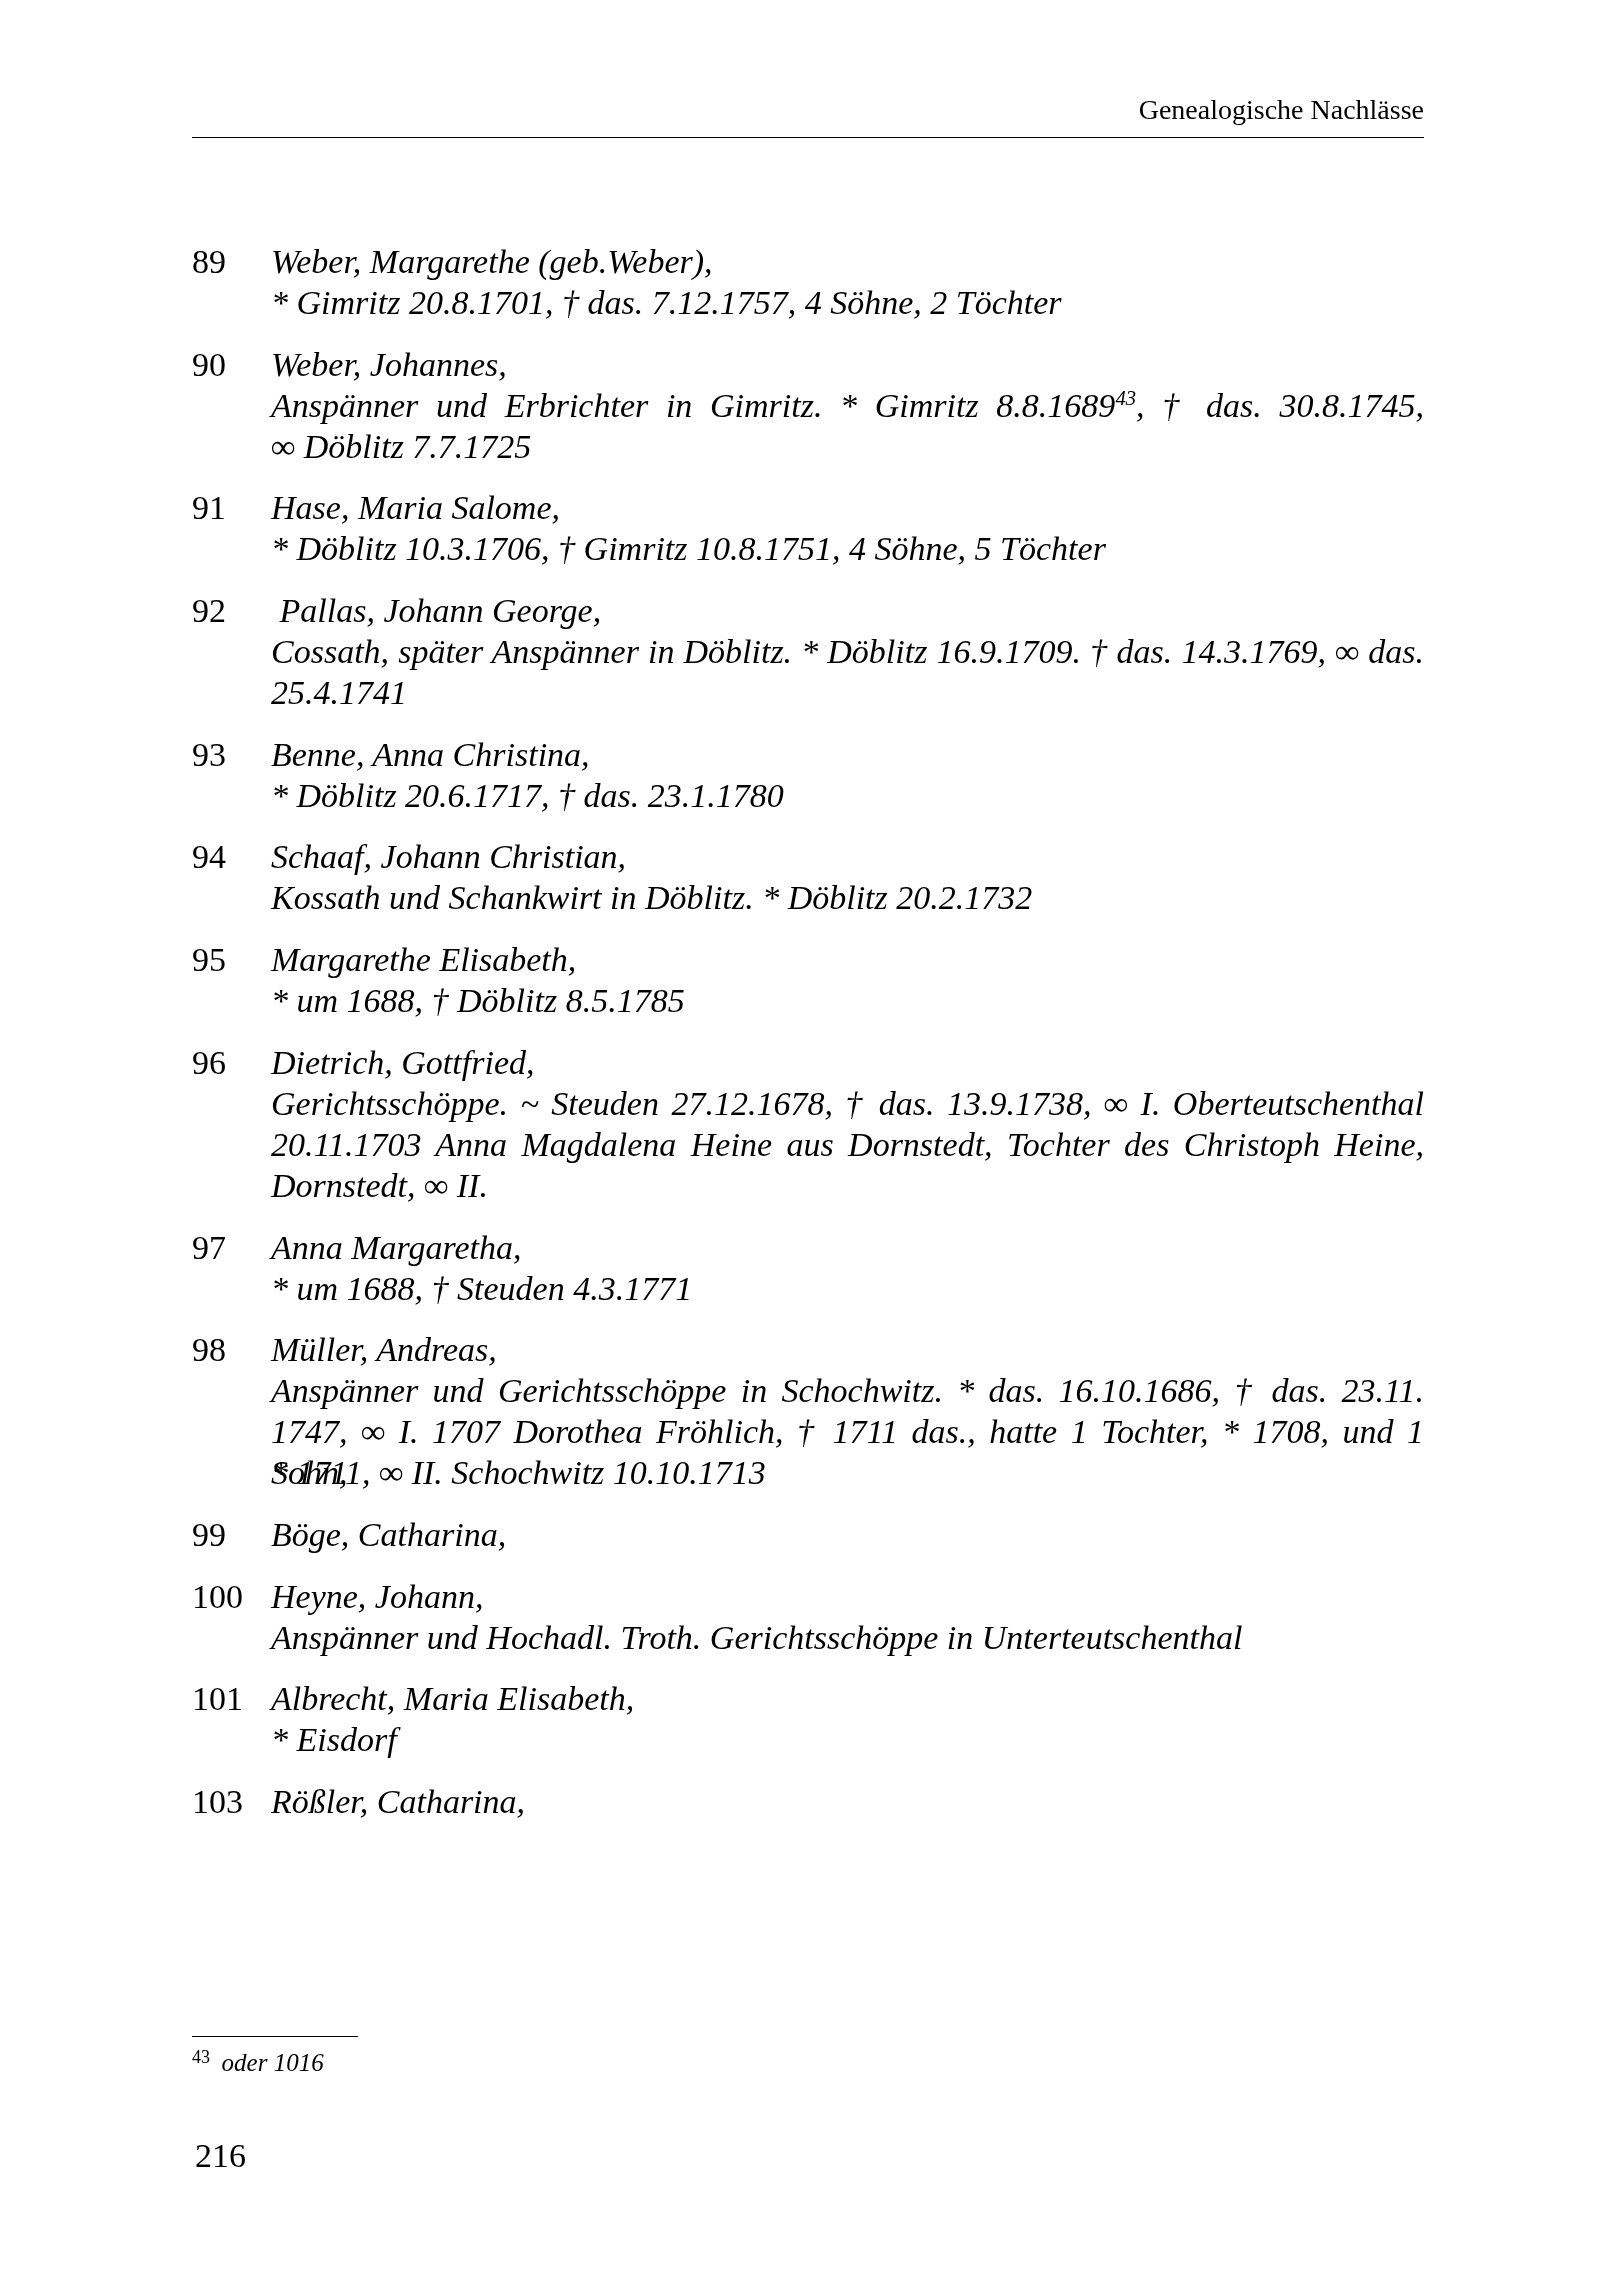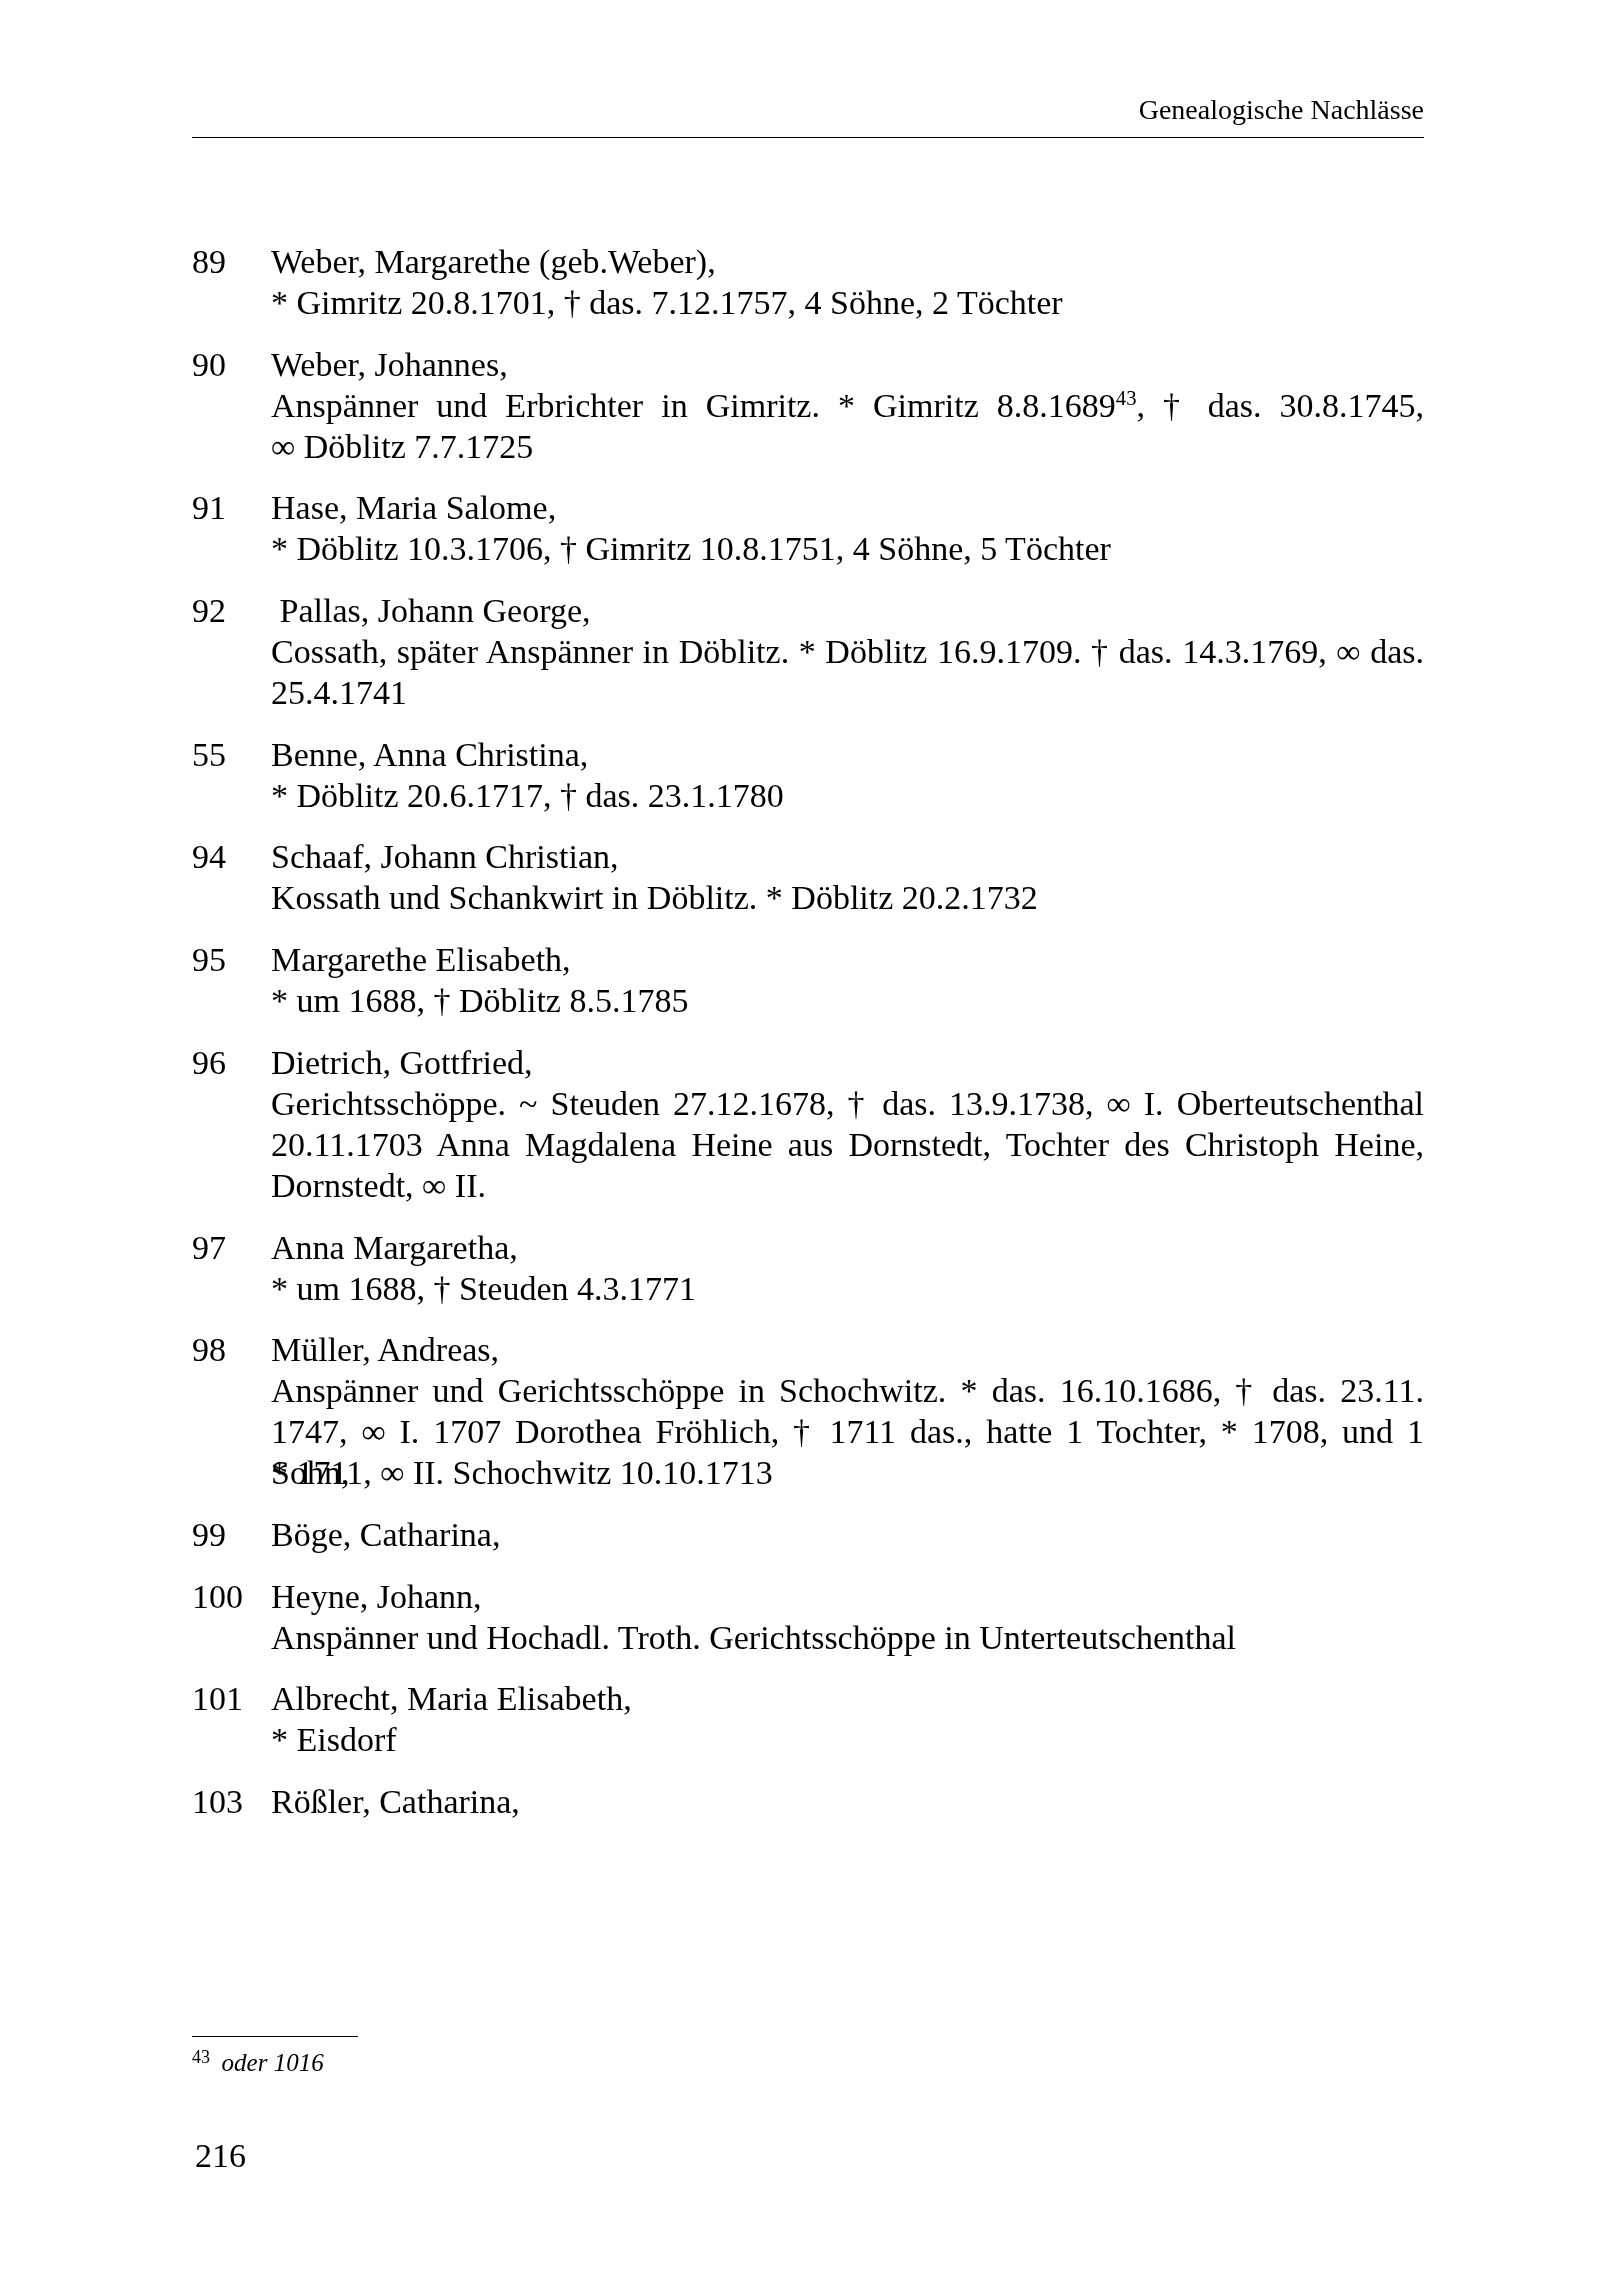--- a/index.html
+++ b/index.html
@@ -6,21 +6,21 @@
   body { width: 1610px; height: 2295px; position: relative; overflow: hidden;
          font-family: "Liberation Serif", "DejaVu Serif", serif; color: #000; }
   .page { position: absolute; left: 0; top: 0; width: 1610px; height: 2295px; }
   .running-head { position: absolute; left: 192px; width: 1232px; top: 93px;
                   text-align: right; font-size: 28px; line-height: 33px; }
   .head-rule { position: absolute; left: 192px; width: 1232px; top: 137px; height: 0;
                border-top: 1.7px solid #000; }
   .entries { position: absolute; left: 192px; top: 197px; width: 1232px; margin-top: 44px; }
   .entry { position: relative; margin-bottom: 20.7px; }
   .entry-num { position: absolute; left: 0; top: 0; font-size: 34px; line-height: 41px; width: 74px; }
-  .entry-body { margin-left: 79px; width: 1153px; font-size: 34px; line-height: 41px; }
+  .entry-body { margin-left: 79px; width: 1153px; font-size: 34px; line-height: 41px; font-style: italic; }
   .line { display: block; white-space: nowrap; height: 41px; }
   .line.justify { text-align: justify; text-align-last: justify; white-space: normal; }
   .sup { font-size: 20.7px; vertical-align: 11.6px; line-height: 0; }
   .foot-rule { position: absolute; left: 192px; top: 2036px; width: 166px; height: 0;
                border-top: 1.7px solid #000; }
   .footnote { position: absolute; left: 192px; top: 2048px; font-size: 25px; line-height: 30px; white-space: nowrap; }
   .footnote .fn-mark { font-size: 18px; vertical-align: 8.3px; line-height: 0; margin-right: 11.6px; }
   .footnote .fn-text { font-style: italic; }
   .page-number { position: absolute; left: 195px; top: 2136px; font-size: 34px; line-height: 40px; }
 </style>
@@ -62,21 +62,21 @@
     <div class="entry">
       <span class="entry-num">92</span>
       <div class="entry-body">
         <span class="line" style="white-space:pre"> Pallas, Johann George,</span>
         <span class="line justify">Cossath, später Anspänner in Döblitz. * Döblitz 16.9.1709. † das. 14.3.1769, ∞ das.</span>
         <span class="line">25.4.1741</span>
       </div>
     </div>
 
     <div class="entry">
-      <span class="entry-num">55</span>
+      <span class="entry-num">93</span>
       <div class="entry-body">
         <span class="line">Benne, Anna Christina,</span>
         <span class="line">* Döblitz 20.6.1717, † das. 23.1.1780</span>
       </div>
     </div>
 
     <div class="entry">
       <span class="entry-num">94</span>
       <div class="entry-body">
         <span class="line">Schaaf, Johann Christian,</span>

